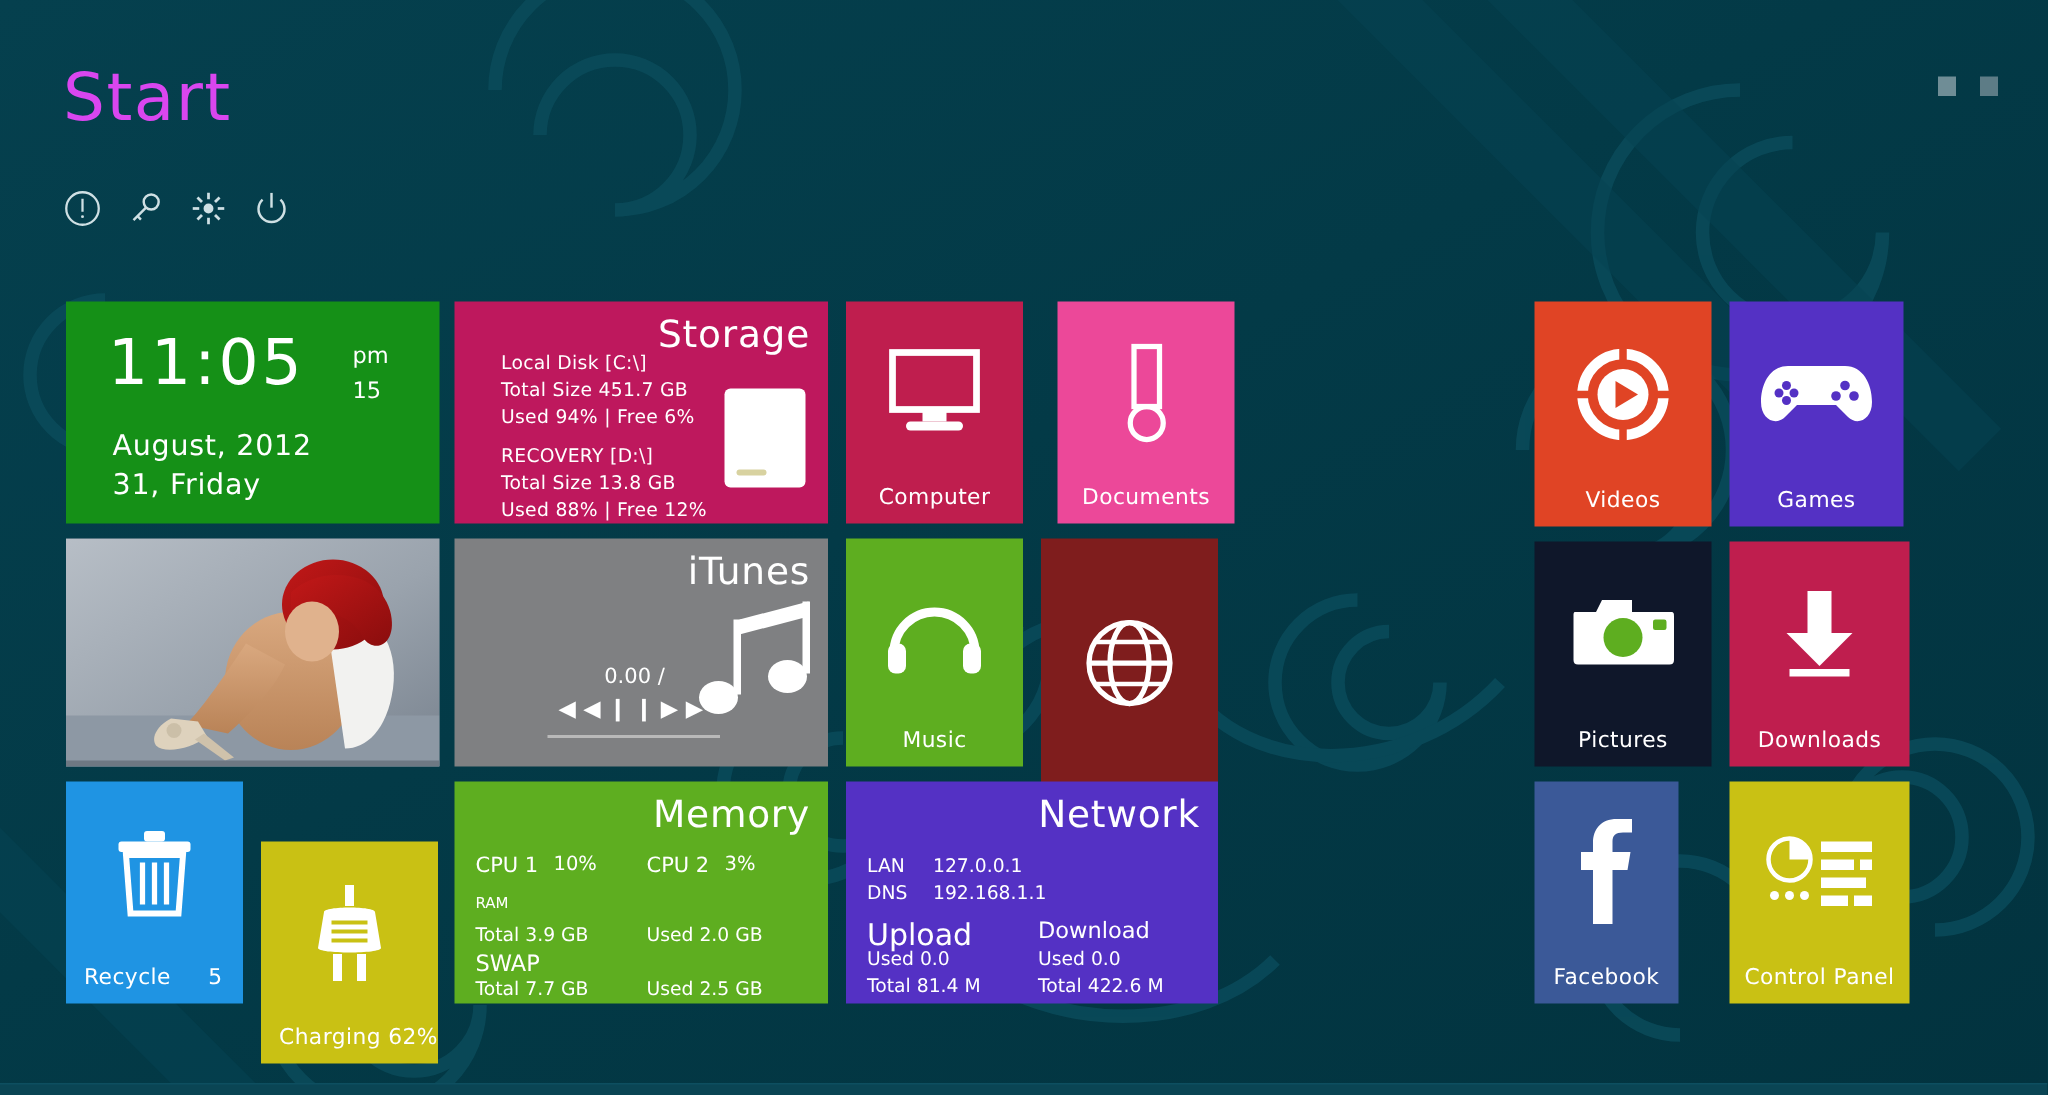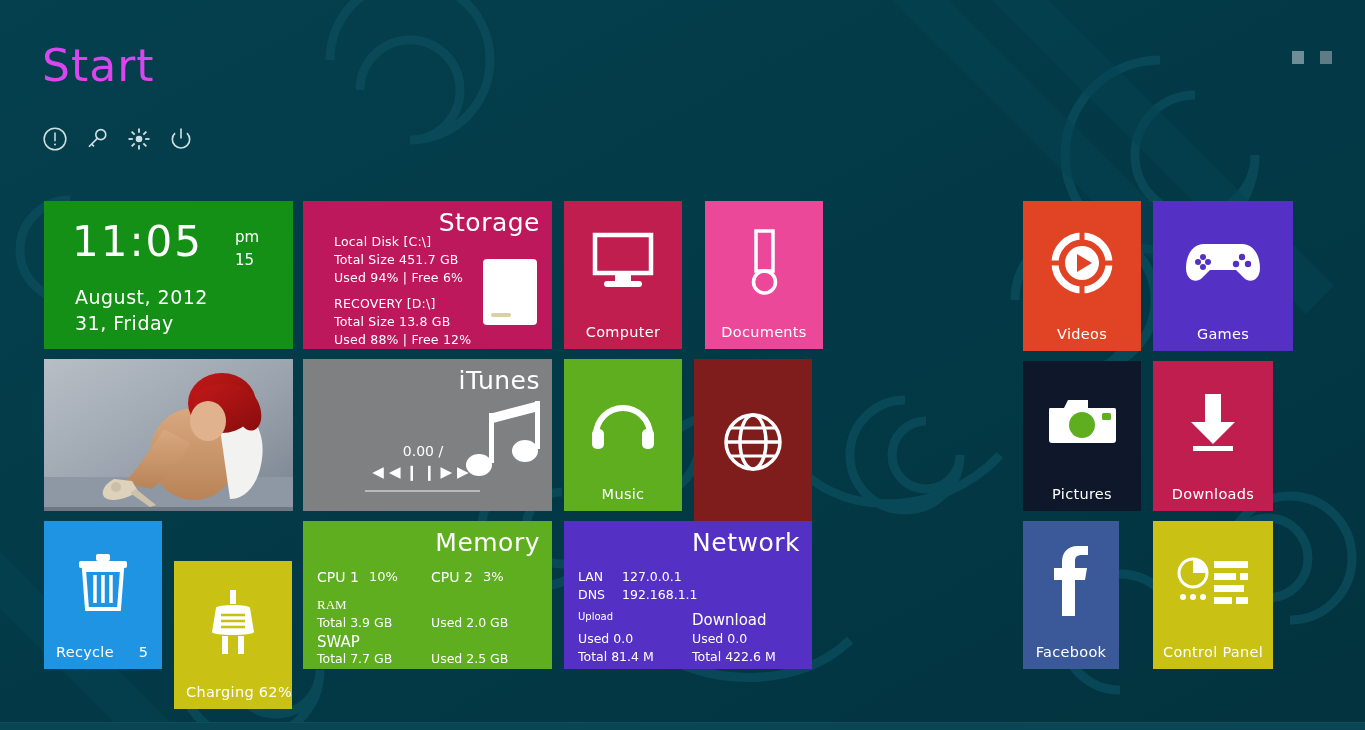--- a/index.html
+++ b/index.html
@@ -335,35 +335,35 @@
     </div>
     <div class="tile-label">Charging 62%</div>
   </div>
 
   <div class="tile" style="left:303px; top:521px; width:249px; height:148px; background:#5eae20;">
     <div class="wide-title">Memory</div>
     <div class="mem-l" style="left:14px; top:48px; font-size:14px;">CPU 1</div>
     <div class="mem-l" style="left:66px; top:48px;">10%</div>
     <div class="mem-l" style="left:128px; top:48px; font-size:14px;">CPU 2</div>
     <div class="mem-l" style="left:180px; top:48px;">3%</div>
-    <div class="mem-l" style="left:14px; top:76px; font-size:13px;font-family:Liberation Serif, serif;">RAM</div>
+    <div class="mem-l" style="left:14px; top:76px; font-size:10px;">RAM</div>
     <div class="mem-l" style="left:14px; top:94px; font-size:12.5px;">Total 3.9 GB</div>
     <div class="mem-l" style="left:128px; top:94px; font-size:12.5px;">Used 2.0 GB</div>
     <div class="mem-l" style="left:14px; top:112px; font-size:15px;">SWAP</div>
     <div class="mem-l" style="left:14px; top:130px; font-size:12.5px;">Total 7.7 GB</div>
     <div class="mem-l" style="left:128px; top:130px; font-size:12.5px;">Used 2.5 GB</div>
   </div>
 
   <div class="tile" style="left:564px; top:521px; width:248px; height:148px; background:#5431c4;">
     <div class="wide-title">Network</div>
     <div class="net-l" style="left:14px; top:48px; font-size:12.5px;">LAN</div>
     <div class="net-l" style="left:58px; top:48px; font-size:12.5px;">127.0.0.1</div>
     <div class="net-l" style="left:14px; top:66px; font-size:12.5px;">DNS</div>
     <div class="net-l" style="left:58px; top:66px; font-size:12.5px;">192.168.1.1</div>
-    <div class="net-l" style="left:14px; top:90px; font-size:10px;">Upload</div>
+    <div class="net-l" style="left:14px; top:90px; font-size:20px;">Upload</div>
     <div class="net-l" style="left:14px; top:110px; font-size:12.5px;">Used  0.0</div>
     <div class="net-l" style="left:14px; top:128px; font-size:12.5px;">Total  81.4 M</div>
     <div class="net-l" style="left:128px; top:90px; font-size:15px;">Download</div>
     <div class="net-l" style="left:128px; top:110px; font-size:12.5px;">Used  0.0</div>
     <div class="net-l" style="left:128px; top:128px; font-size:12.5px;">Total  422.6 M</div>
   </div>
 
   <div class="tile" style="left:1023px; top:201px; width:118px; height:150px; background:#e04425;">
     <div class="tile-ico-wrap">
       <svg width="64" height="64" viewBox="0 0 64 64">
@@ -372,21 +372,21 @@
         <path d="M27 23 L42 32 L27 41 Z" fill="#e04425"></path>
         <line x1="32" y1="0" x2="32" y2="10" stroke="#e04425" stroke-width="5"></line>
         <line x1="32" y1="54" x2="32" y2="64" stroke="#e04425" stroke-width="5"></line>
         <line x1="0" y1="32" x2="10" y2="32" stroke="#e04425" stroke-width="5"></line>
         <line x1="54" y1="32" x2="64" y2="32" stroke="#e04425" stroke-width="5"></line>
       </svg>
     </div>
     <div class="tile-label centered">Videos</div>
   </div>
 
-  <div class="tile" style="left:1153px; top:201px; width:140px; height:150px; background:#5431c4;">
+  <div class="tile" style="left:1153px; top:201px; width:116px; height:150px; background:#5431c4;">
     <div class="tile-ico-wrap">
       <svg width="78" height="50" viewBox="0 0 78 50">
         <path d="M20 6 H58 C70 6 76 18 76 30 C76 42 66 46 60 40 L52 32 H26 L18 40 C12 46 2 42 2 30 C2 18 8 6 20 6 Z" fill="#fff"></path>
         <circle cx="19" cy="19" r="3" fill="#5431c4"></circle>
         <circle cx="19" cy="29" r="3" fill="#5431c4"></circle>
         <circle cx="14" cy="24" r="3" fill="#5431c4"></circle>
         <circle cx="24" cy="24" r="3" fill="#5431c4"></circle>
         <circle cx="58" cy="19" r="3.2" fill="#5431c4"></circle>
         <circle cx="64" cy="26" r="3.2" fill="#5431c4"></circle>
         <circle cx="52" cy="26" r="3.2" fill="#5431c4"></circle>

